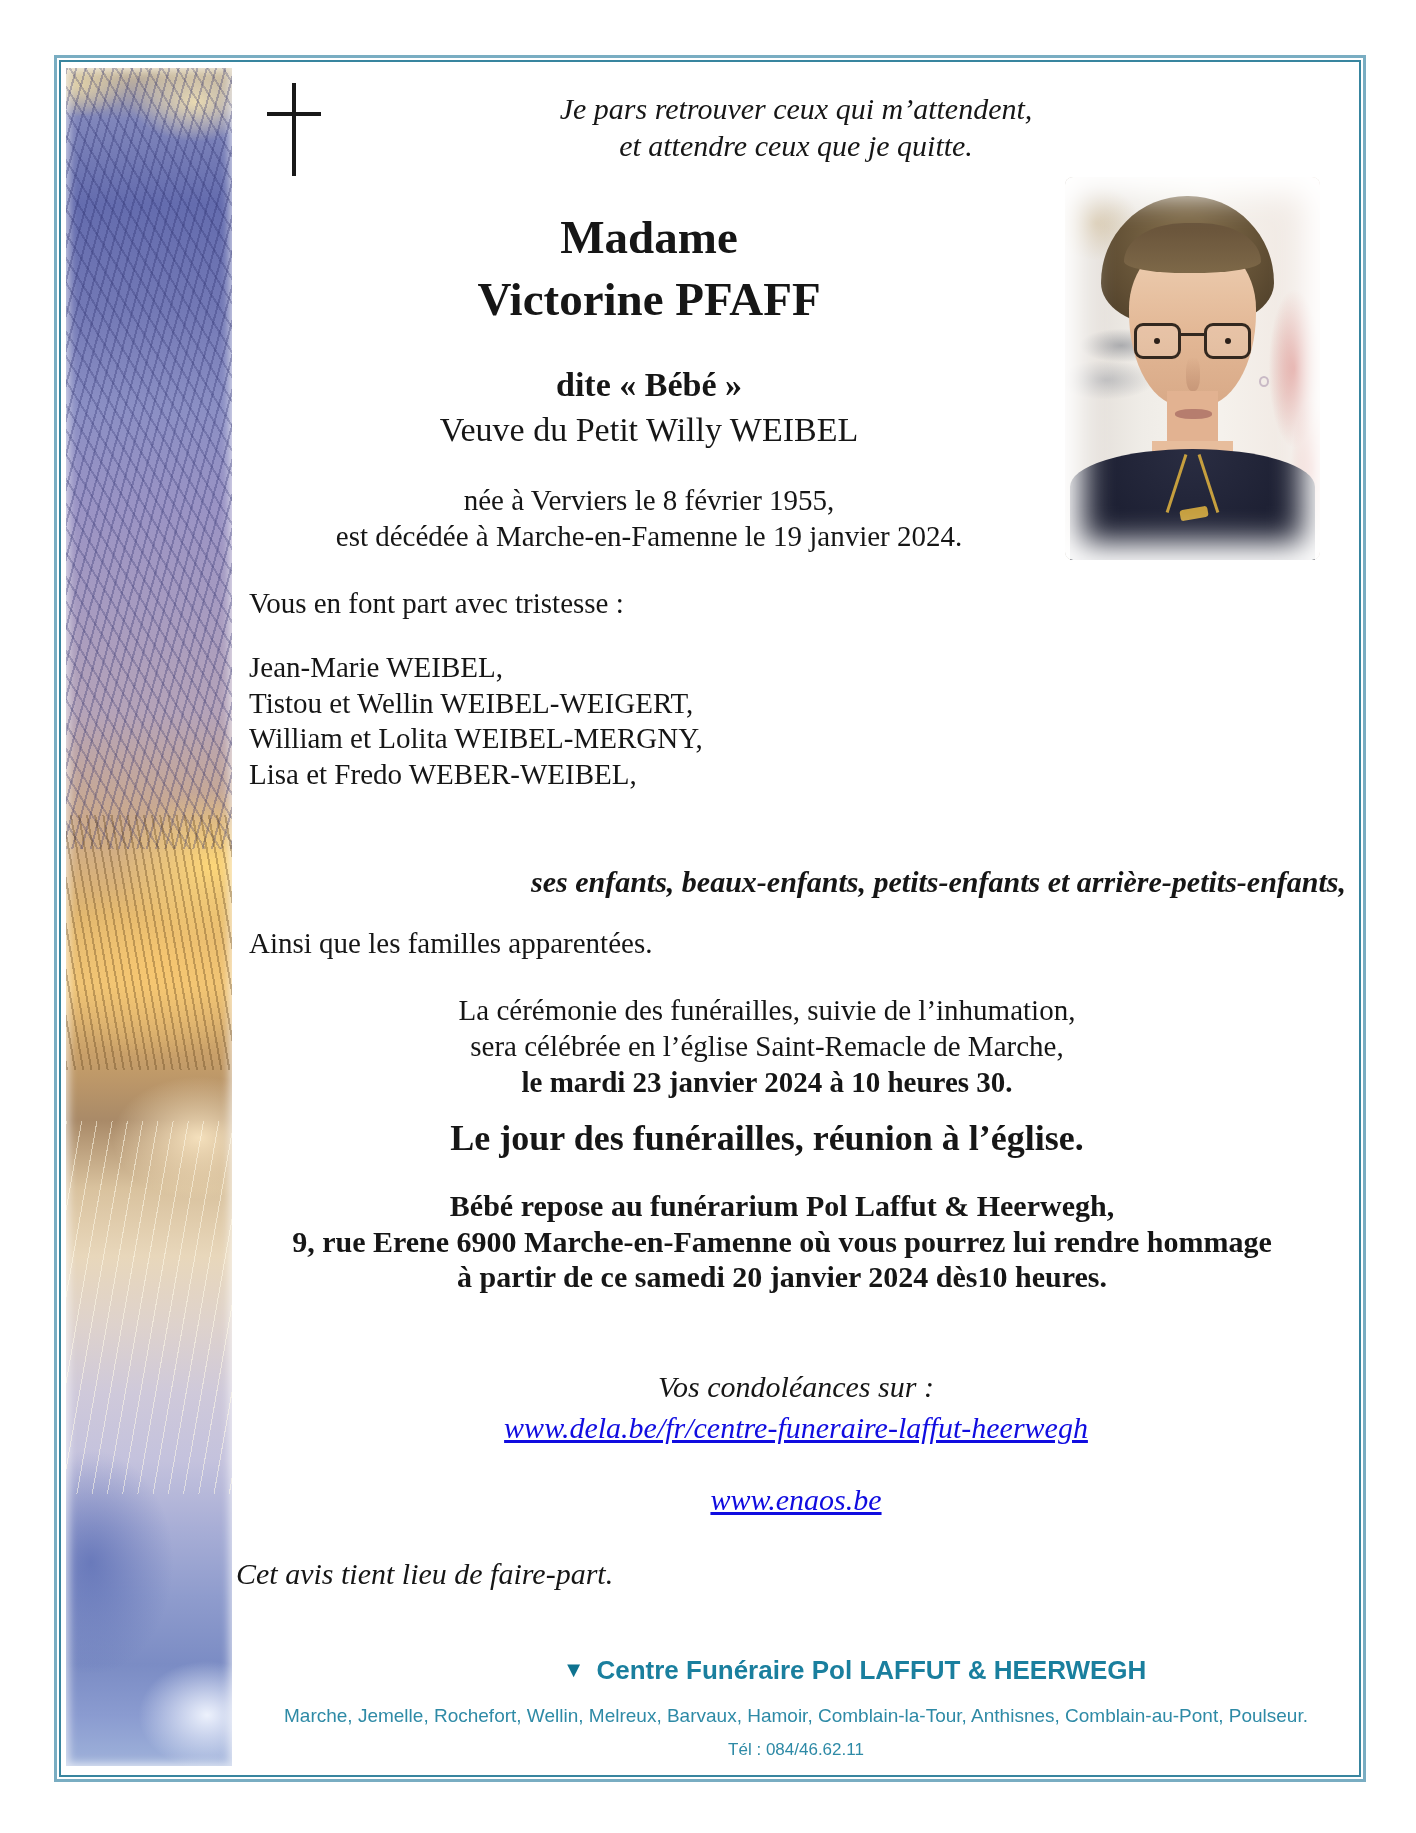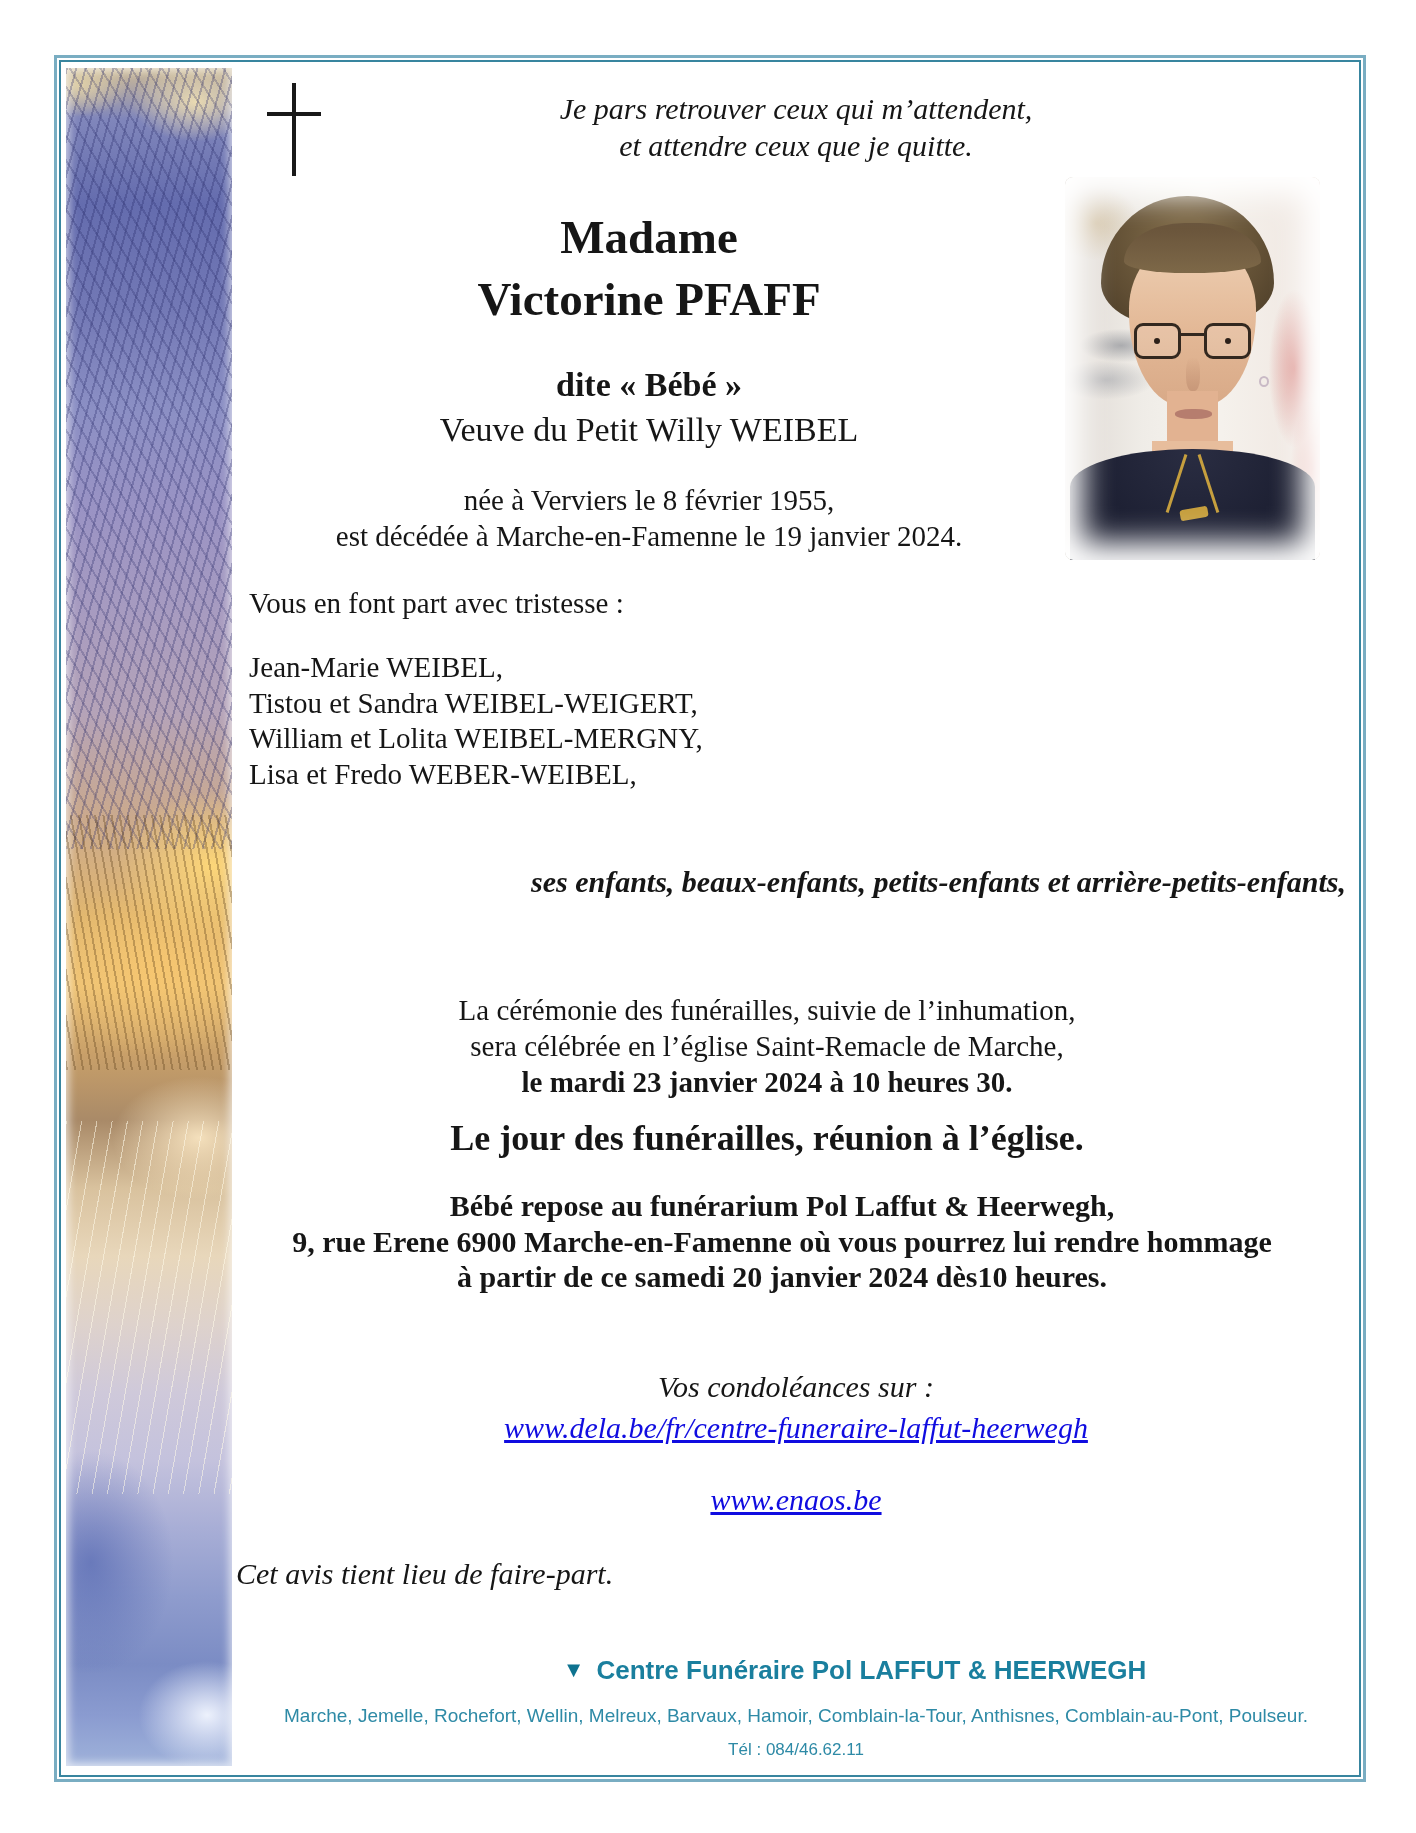--- a/index.html
+++ b/index.html
@@ -174,27 +174,28 @@
 
   <div class="tb vital">
     <div>née à Verviers le 8 février 1955,</div>
     <div>est décédée à Marche-en-Famenne le 19 janvier 2024.</div>
   </div>
 
   <div class="tb intro">Vous en font part avec tristesse :</div>
 
   <div class="tb family">
     <div>Jean-Marie WEIBEL,</div>
-    <div>Tistou et Sandra WEIBEL-WEIGERT,</div>
+    <div>Tistou et Wellin WEIBEL-WEIGERT,</div>
     <div>William et Lolita WEIBEL-MERGNY,</div>
     <div>Lisa et Fredo WEBER-WEIBEL,</div>
   </div>
 
   <div class="tb roles">ses enfants, beaux-enfants, petits-enfants et arrière-petits-enfants,</div>
 
+  <div class="tb related">Ainsi que les familles apparentées.</div>
 
   <div class="tb ceremony">
     <div>La cérémonie des funérailles, suivie de l’inhumation,</div>
     <div>sera célébrée en l’église Saint-Remacle de Marche,</div>
     <div class="bold">le mardi 23 janvier 2024 à 10 heures 30.</div>
   </div>
 
   <div class="tb meeting">Le jour des funérailles, réunion à l’église.</div>
 
   <div class="tb repose">

